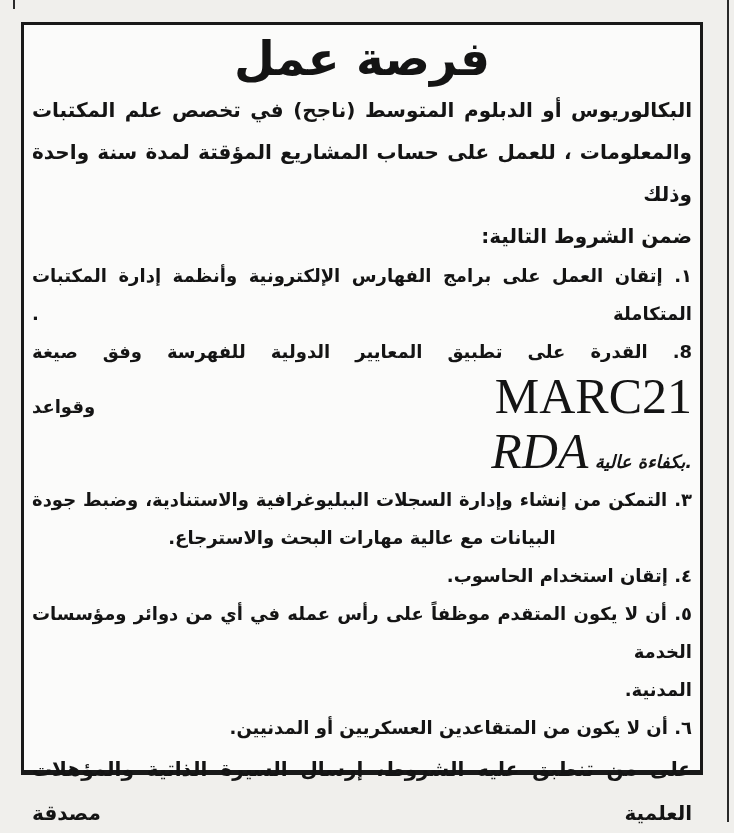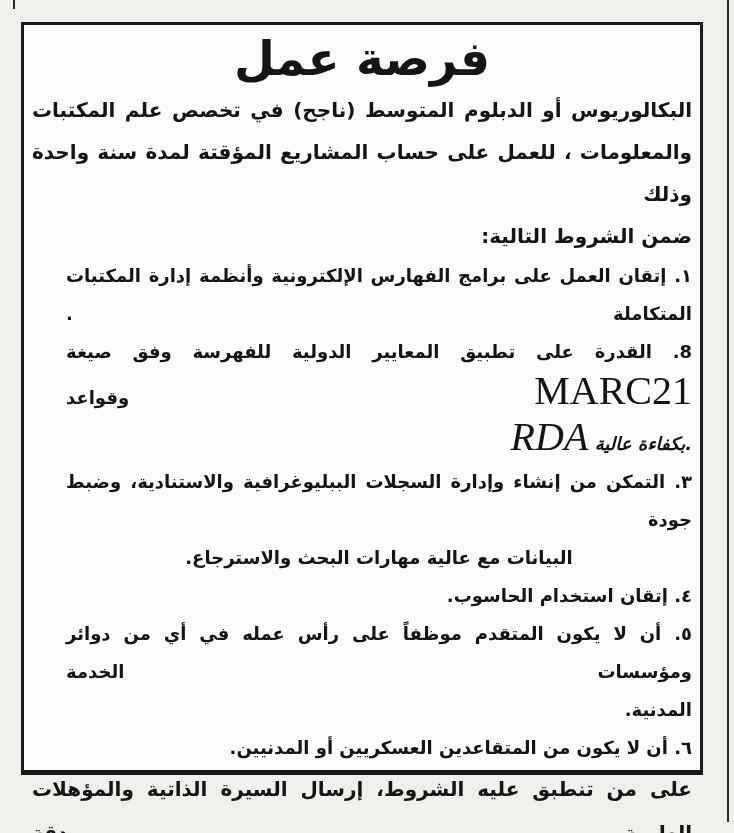--- a/index.html
+++ b/index.html
@@ -47,26 +47,26 @@
     font-weight: bold;
     line-height: 60px;
     letter-spacing: -1px;
   }
   .line { font-weight: bold; white-space: nowrap; }
   .al-justify { white-space: normal; text-align: justify; text-align-last: justify; }
   .al-right   { text-align: right; }
   .al-center  { text-align: center; }
   .dir-ltr    { direction: ltr; font-style: italic; }
   .sz-intro   { font-size: 20px;  line-height: 42px; }
-  .sz-item    { font-size: 18px;  line-height: 38px; margin-left: 34px; }
+  .sz-item    { font-size: 18px;  line-height: 38px; }
   .sz-closing { font-size: 20px;  line-height: 44px; }
   .latin {
     font-family: "Liberation Serif", serif;
     font-weight: normal;
-    font-size: 40px;
+    font-size: 50px;
     line-height: 1;
   }
 </style>
 </head>
 <body>
 
 <div>
   <div class="top-mark"></div>
   <div class="col-rule"></div>
 

